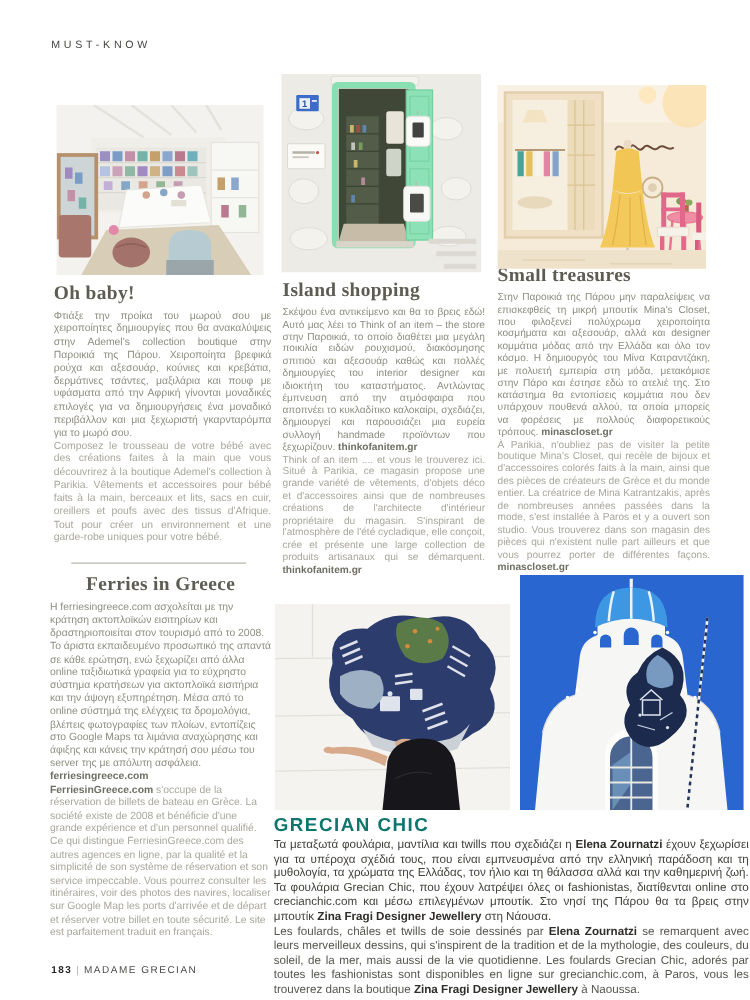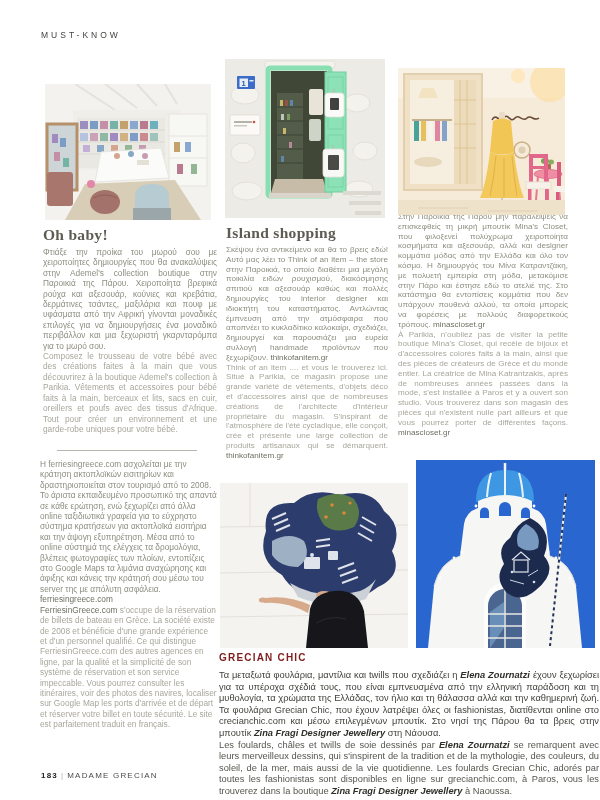--- a/index.html
+++ b/index.html
@@ -13,43 +13,43 @@
   .photo svg { display:block; }
 
   .art { position:absolute; z-index:1; }
   .serif-title { font-family:"Liberation Serif", serif; font-weight:bold; color:#5d5c52;
                  font-size:15.5px; letter-spacing:0.3px; margin-bottom:3px; }
   .art p { text-align:justify; }
   .greek  { color:#8e8d81; }
   .french { color:#a8a69b; }
   .body-p { font-size:8.3px; line-height:10.4px; }
   .tight  { font-size:8.1px; line-height:9.8px; }
-  .lnk { font-weight:normal; color:#6f6e63; }
+  .lnk { font-weight:bold; color:#6f6e63; }
 
   .art-oh-baby    { left:43px;  top:226px; width:174px; }
   .divider        { position:absolute; left:57px; top:450px; width:140px; height:0;
                     border-top:1px solid #b9b6ad; z-index:1; }
   .art-ferries    { left:40px;  top:459px; width:177px; text-align:center; }
   .art-ferries p  { text-align:left; }
   .art-island     { left:226px; top:224px; width:162px; }
   .art-treasures  { left:398px; top:212px; width:170px; }
 
   .photo-1 { left:45px;  top:84px; }
   .photo-2 { left:225px; top:59px; }
   .photo-3 { left:398px; top:68px; }
   .photo-4 { left:220px; top:483px; }
   .photo-5 { left:416px; top:460px; }
 
-  .feature-heading { position:absolute; left:219px; top:652px; font-size:10px; font-weight:bold;
-                     letter-spacing:1.2px; color:#7f1d1d; z-index:4; }
+  .feature-heading { position:absolute; left:219px; top:652px; font-size:15px; font-weight:bold;
+                     letter-spacing:1.2px; color:#0f766e; z-index:4; }
   .feature-body { position:absolute; left:219px; top:670px; width:380px; z-index:4; }
   .feature-body p { font-size:9.3px; line-height:11.6px; text-align:justify; }
   .feat-greek  { color:#403f3a; }
   .feat-french { color:#56554f; }
-  .feature-body b { font-weight:bold; color:#2e2d29;font-style:italic; }
+  .feature-body b { font-weight:bold; color:#2e2d29; }
 
   .footer { position:absolute; left:41px; top:771px; font-size:8px; letter-spacing:1.2px;
             color:#4a4a47; z-index:4; }
   .footer .pg { font-weight:bold; color:#232321; }
   .footer .sep { color:#b0aea8; padding:0 3px; }
 </style>
 </head>
 <body>
 
 <div class="page">
@@ -272,31 +272,33 @@
 
   <article class="art art-oh-baby">
     <h2 class="serif-title">Oh baby!</h2>
     <p class="greek body-p">Φτιάξε την προίκα του μωρού σου με χειροποίητες δημιουργίες που θα ανακαλύψεις στην Ademel's collection boutique στην Παροικιά της Πάρου. Χειροποίητα βρεφικά ρούχα και αξεσουάρ, κούνιες και κρεβάτια, δερμάτινες τσάντες, μαξιλάρια και πουφ με υφάσματα από την Αφρική γίνονται μοναδικές επιλογές για να δημιουργήσεις ένα μοναδικό περιβάλλον και μια ξεχωριστή γκαρνταρόμπα για το μωρό σου.</p>
     <p class="french body-p">Composez le trousseau de votre bébé avec des créations faites à la main que vous découvrirez à la boutique Ademel's collection à Parikia. Vêtements et accessoires pour bébé faits à la main, berceaux et lits, sacs en cuir, oreillers et poufs avec des tissus d'Afrique. Tout pour créer un environnement et une garde-robe uniques pour votre bébé.</p>
   </article>
 
   <div class="divider"></div>
 
   <article class="art art-ferries">
+    <h2 class="serif-title">Ferries in Greece</h2>
     <p class="greek body-p"><span>Η ferriesingreece.com ασχολείται με την κράτηση ακτοπλοϊκών εισιτηρίων και δραστηριοποιείται στον τουρισμό από το 2008. Το άριστα εκπαιδευμένο προσωπικό της απαντά σε κάθε ερώτηση, ενώ ξεχωρίζει από άλλα online ταξιδιωτικά γραφεία για το εύχρηστο σύστημα κρατήσεων για ακτοπλοϊκά εισιτήρια και την άψογη εξυπηρέτηση. Μέσα από το online σύστημά της ελέγχεις τα δρομολόγια, βλέπεις φωτογραφίες των πλοίων, εντοπίζεις στο Google Maps τα λιμάνια αναχώρησης και άφιξης και κάνεις την κράτησή σου μέσω του server της με απόλυτη ασφάλεια. </span><span class="lnk">ferriesingreece.com</span></p>
     <p class="french body-p"><span class="lnk">FerriesinGreece.com</span><span> s'occupe de la réservation de billets de bateau en Grèce. La société existe de 2008 et bénéficie d'une grande expérience et d'un personnel qualifié. Ce qui distingue FerriesinGreece.com des autres agences en ligne, par la qualité et la simplicité de son système de réservation et son service impeccable. Vous pourrez consulter les itinéraires, voir des photos des navires, localiser sur Google Map les ports d'arrivée et de départ et réserver votre billet en toute sécurité. Le site est parfaitement traduit en français.</span></p>
   </article>
 
   <article class="art art-island">
     <h2 class="serif-title">Island shopping</h2>
     <p class="greek tight"><span>Σκέψου ένα αντικείμενο και θα το βρεις εδώ! Αυτό μας λέει το Think of an item – the store στην Παροικιά, το οποίο διαθέτει μια μεγάλη ποικιλία ειδών ρουχισμού, διακόσμησης σπιτιού και αξεσουάρ καθώς και πολλές δημιουργίες του interior designer και ιδιοκτήτη του καταστήματος. Αντλώντας έμπνευση από την ατμόσφαιρα που αποπνέει το κυκλαδίτικο καλοκαίρι, σχεδιάζει, δημιουργεί και παρουσιάζει μια ευρεία συλλογή handmade προϊόντων που ξεχωρίζουν. </span><span class="lnk">thinkofanitem.gr</span></p>
     <p class="french tight"><span>Think of an item .... et vous le trouverez ici. Situé à Parikia, ce magasin propose une grande variété de vêtements, d'objets déco et d'accessoires ainsi que de nombreuses créations de l'architecte d'intérieur propriétaire du magasin. S'inspirant de l'atmosphère de l'été cycladique, elle conçoit, crée et présente une large collection de produits artisanaux qui se démarquent. </span><span class="lnk">thinkofanitem.gr</span></p>
   </article>
 
   <article class="art art-treasures">
+    <h2 class="serif-title">Small treasures</h2>
     <p class="greek tight"><span>Στην Παροικιά της Πάρου μην παραλείψεις να επισκεφθείς τη μικρή μπουτίκ Mina's Closet, που φιλοξενεί πολύχρωμα χειροποίητα κοσμήματα και αξεσουάρ, αλλά και designer κομμάτια μόδας από την Ελλάδα και όλο τον κόσμο. Η δημιουργός του Μίνα Κατραντζάκη, με πολυετή εμπειρία στη μόδα, μετακόμισε στην Πάρο και έστησε εδώ το ατελιέ της. Στο κατάστημα θα εντοπίσεις κομμάτια που δεν υπάρχουν πουθενά αλλού, τα οποία μπορείς να φορέσεις με πολλούς διαφορετικούς τρόπους. </span><span class="lnk">minascloset.gr</span></p>
     <p class="french tight"><span>À Parikia, n'oubliez pas de visiter la petite boutique Mina's Closet, qui recèle de bijoux et d'accessoires colorés faits à la main, ainsi que des pièces de créateurs de Grèce et du monde entier. La créatrice de Mina Katrantzakis, après de nombreuses années passées dans la mode, s'est installée à Paros et y a ouvert son studio. Vous trouverez dans son magasin des pièces qui n'existent nulle part ailleurs et que vous pourrez porter de différentes façons. </span><span class="lnk">minascloset.gr</span></p>
   </article>
 
   <figure class="photo photo-4">
     <svg width="188" height="165" viewBox="0 0 188 165">
       <rect width="188" height="165" fill="#f4f3ef"></rect>
       <g stroke="#e3e0da" stroke-width="1">
         <line x1="0" y1="44" x2="188" y2="42"></line>
           <line x1="0" y1="90" x2="188" y2="87"></line>

